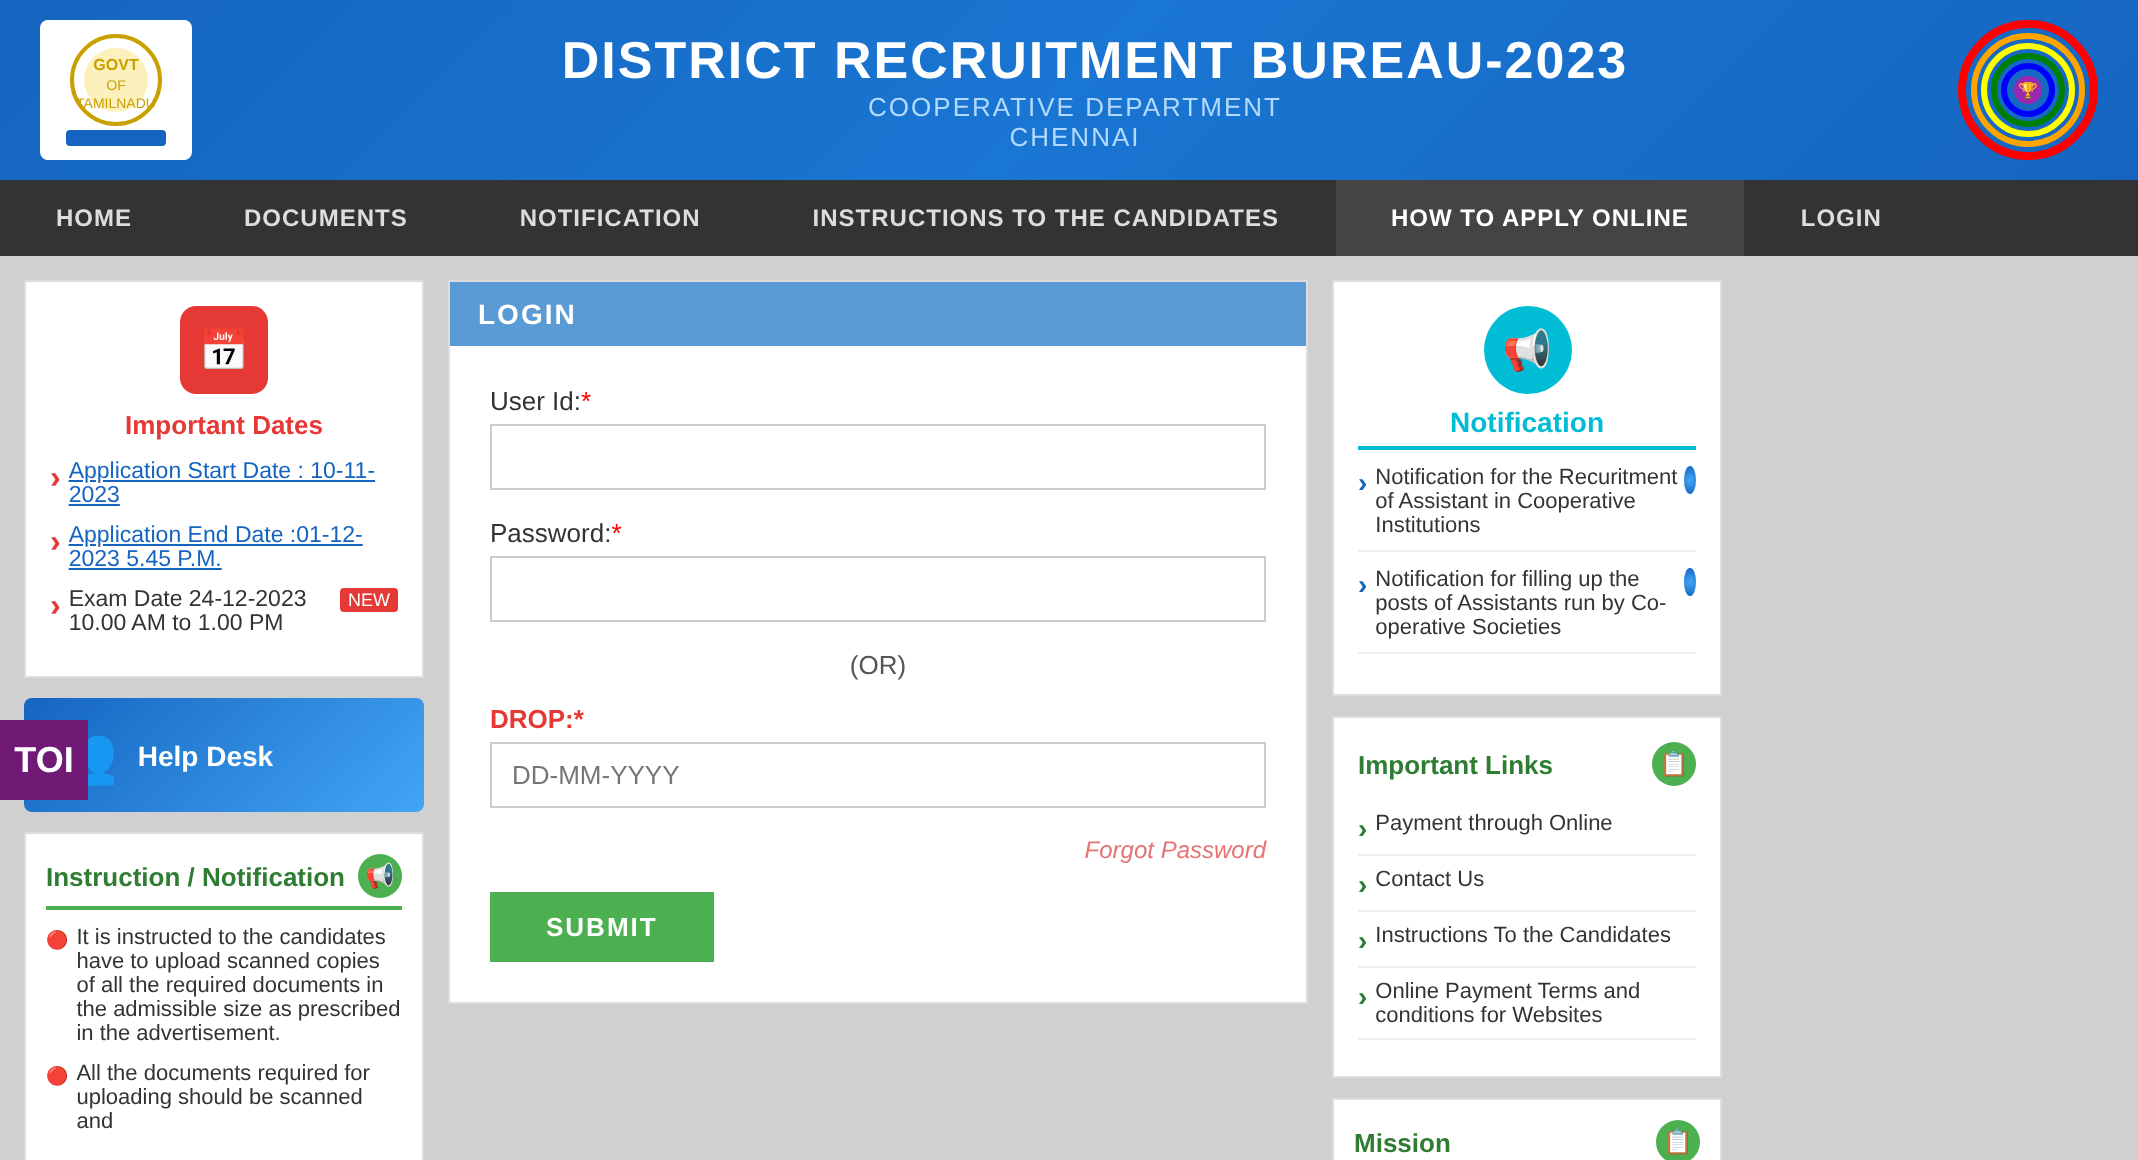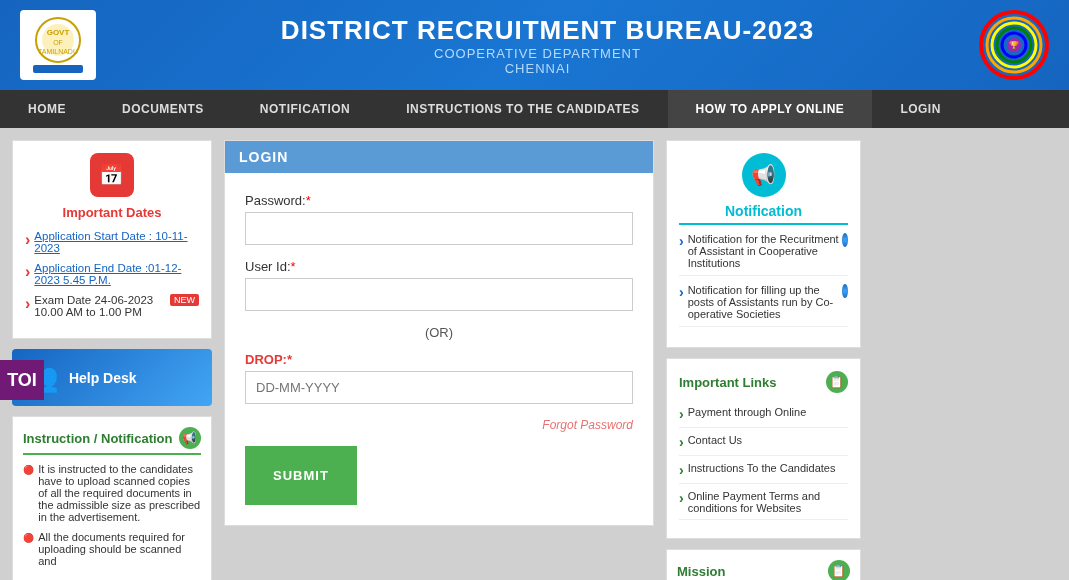--- a/index.html
+++ b/index.html
@@ -238,21 +238,21 @@
       color: #e57373;
       font-size: 12px;
       font-style: italic;
       cursor: pointer;
       margin-top: 6px;
     }
     .submit-btn {
       background: #4caf50;
       color: white;
       border: none;
-      padding: 22px 28px;
+      padding: 10px 28px;
       font-size: 13px;
       font-weight: bold;
       letter-spacing: 1px;
       cursor: pointer;
       margin-top: 14px;
     }
 
     
     .right-sidebar {
       width: 195px;
@@ -434,21 +434,21 @@
     <div class="important-dates-box">
       <div class="icon-calendar">📅</div>
       <div class="important-dates-title">Important Dates</div>
       <div class="date-item">
         <span class="date-link">Application Start Date : 10-11-2023</span>
       </div>
       <div class="date-item">
         <span class="date-link">Application End Date :01-12-2023 5.45 P.M.</span>
       </div>
       <div class="date-item">
-        <span>Exam Date 24-06-2023 10.00 AM to 1.00 PM</span>
+        <span>Exam Date 24-12-2023 10.00 AM to 1.00 PM</span>
         <span style="background:#e53935;color:white;font-size:9px;padding:1px 4px;border-radius:2px;margin-left:3px;">NEW</span>
       </div>
     </div>
 
     <div class="helpdesk-box">
       <span class="helpdesk-icon">👥</span>
       <span>Help Desk</span>
     </div>
 
     <div class="instruction-box">
@@ -464,29 +464,29 @@
       </div>
     </div>
   </div>
 
   <div class="center-content">
     <div class="login-box">
       <div class="login-header">LOGIN</div>
       <div class="login-body">
         <div class="form-group">
           <label class="form-label">
+            <span>User Id:</span><span class="required">*</span>
+          </label>
+          <input type="text" class="form-input" style="">
+        </div>
+        <div class="form-group">
+          <label class="form-label">
             <span>Password:</span><span class="required">*</span>
           </label>
           <input type="password" class="form-input" style="">
-        </div>
-        <div class="form-group">
-          <label class="form-label">
-            <span>User Id:</span><span class="required">*</span>
-          </label>
-          <input type="text" class="form-input" style="">
         </div>
         <div class="or-divider">(OR)</div>
         <div class="form-group">
           <label class="drop-label">
             <span>DROP:</span><span class="required">*</span>
           </label>
           <input type="text" class="form-input" placeholder="DD-MM-YYYY" style="">
         </div>
         <div class="forgot-password">Forgot Password</div>
         <div>

